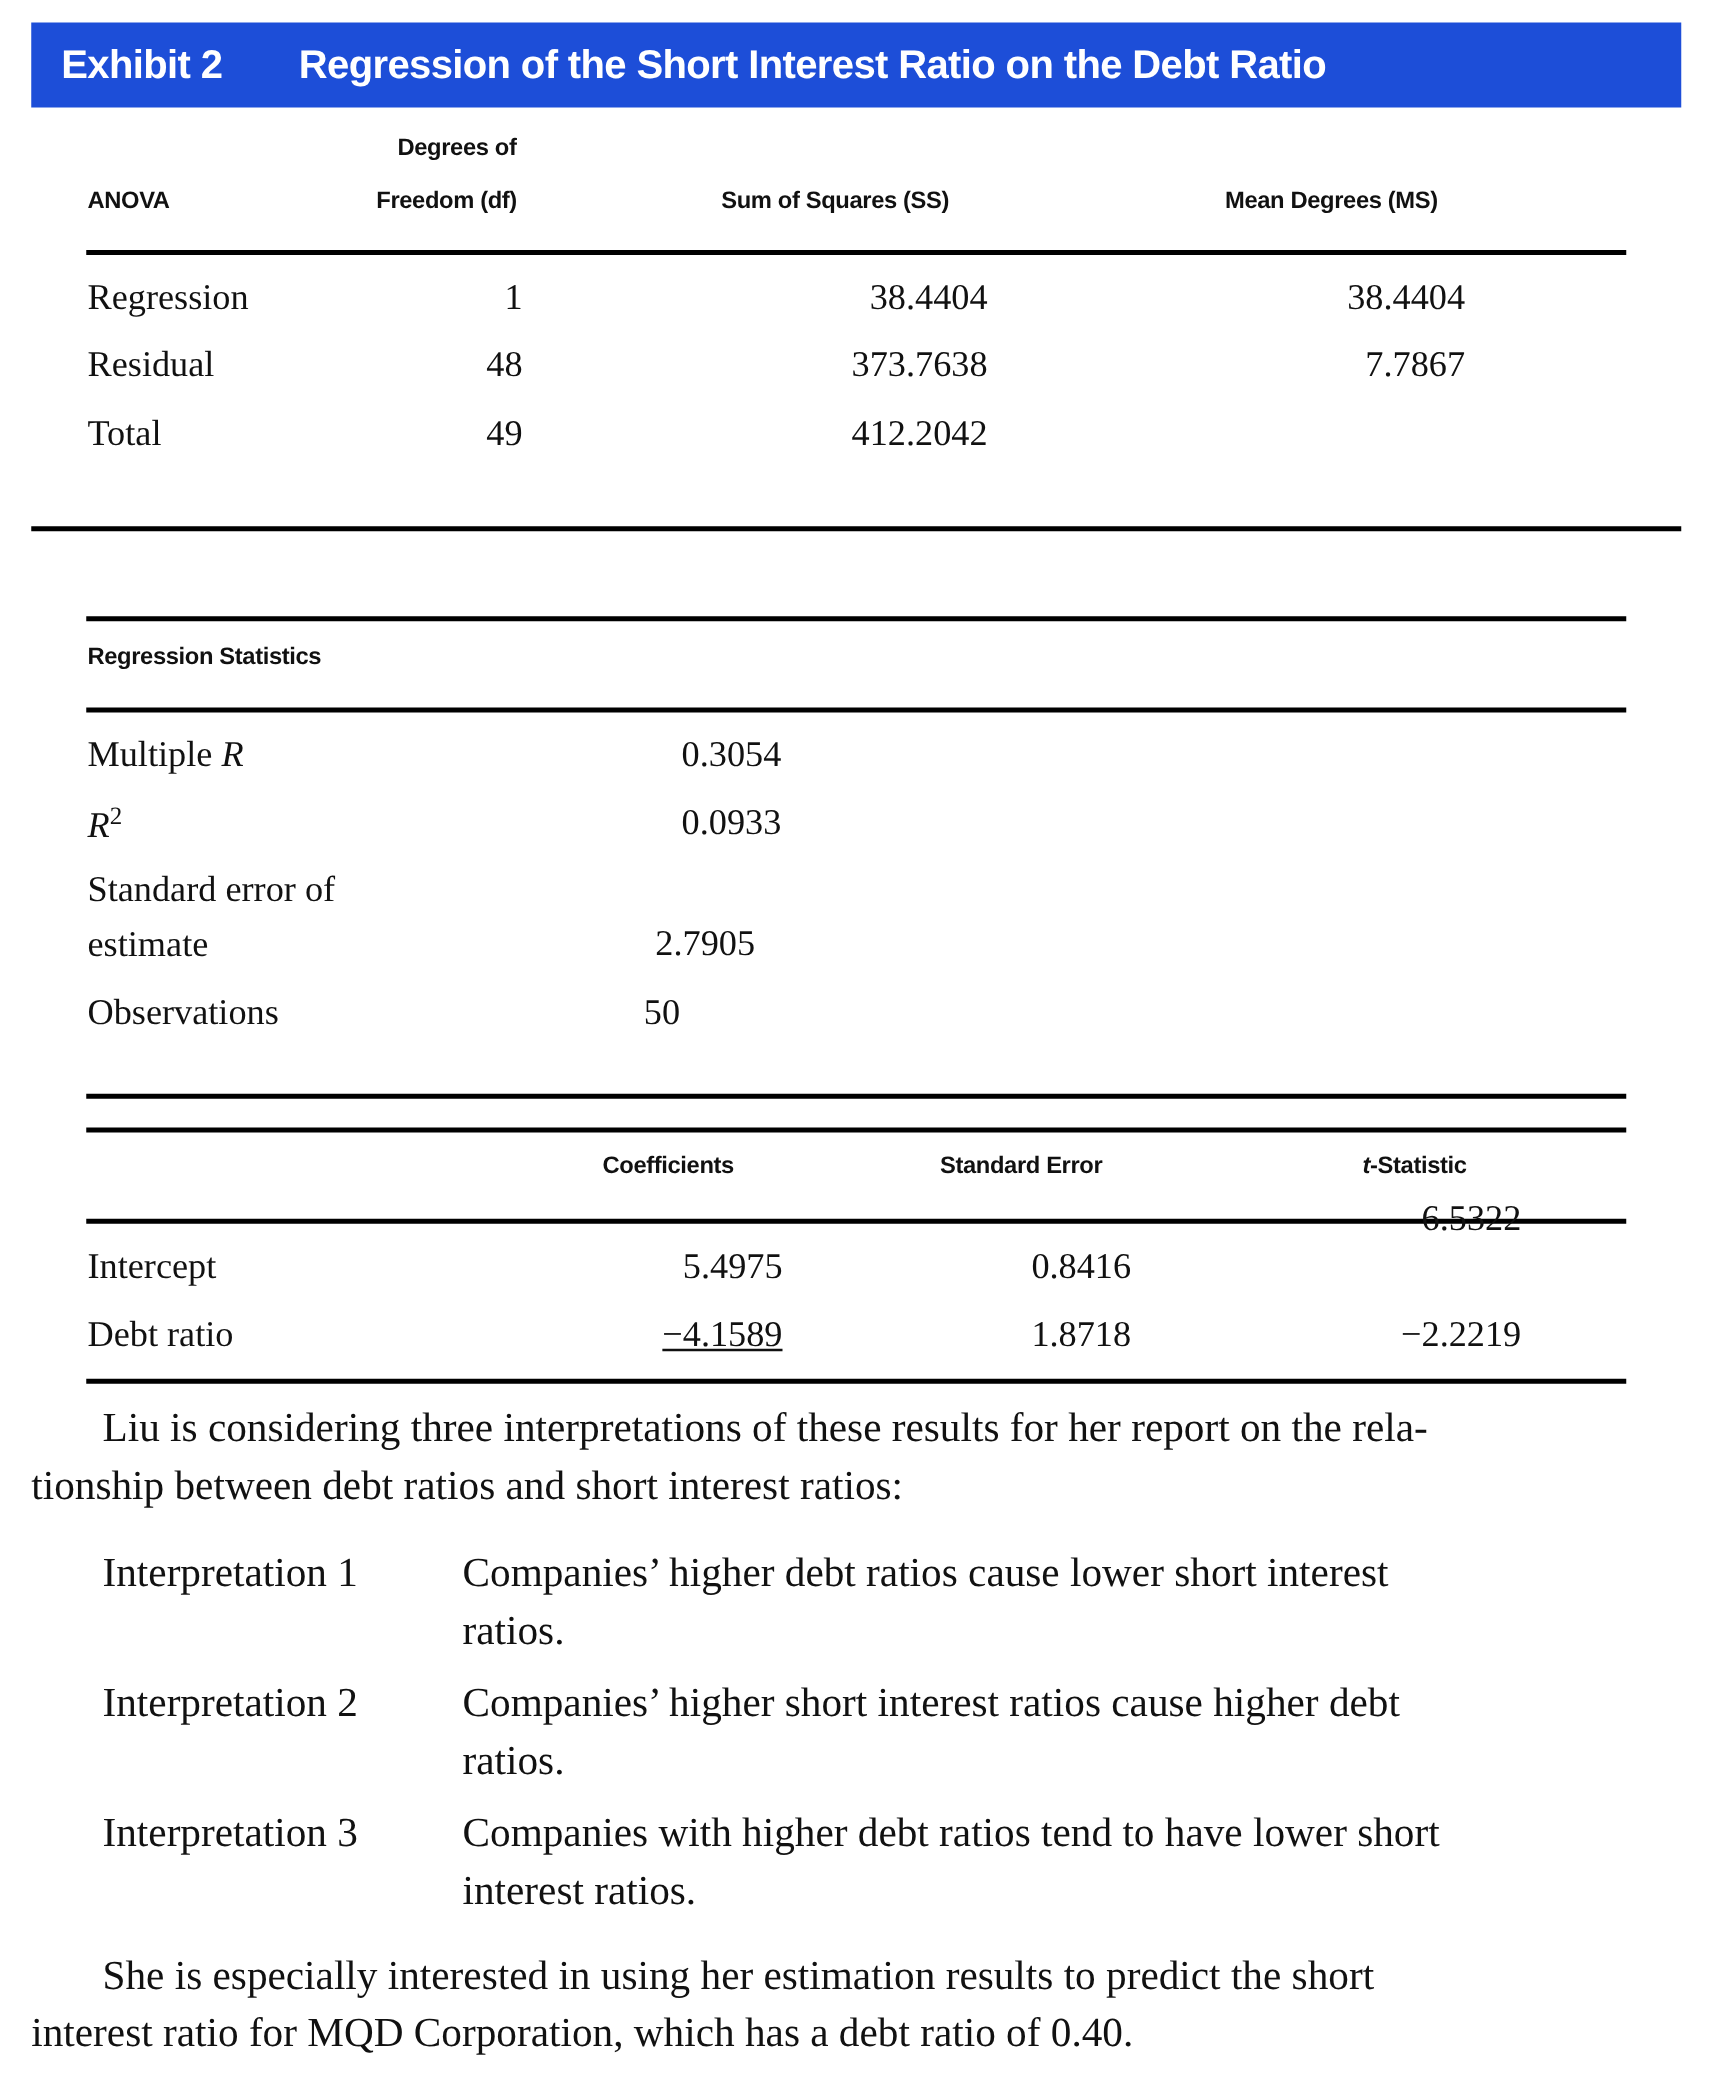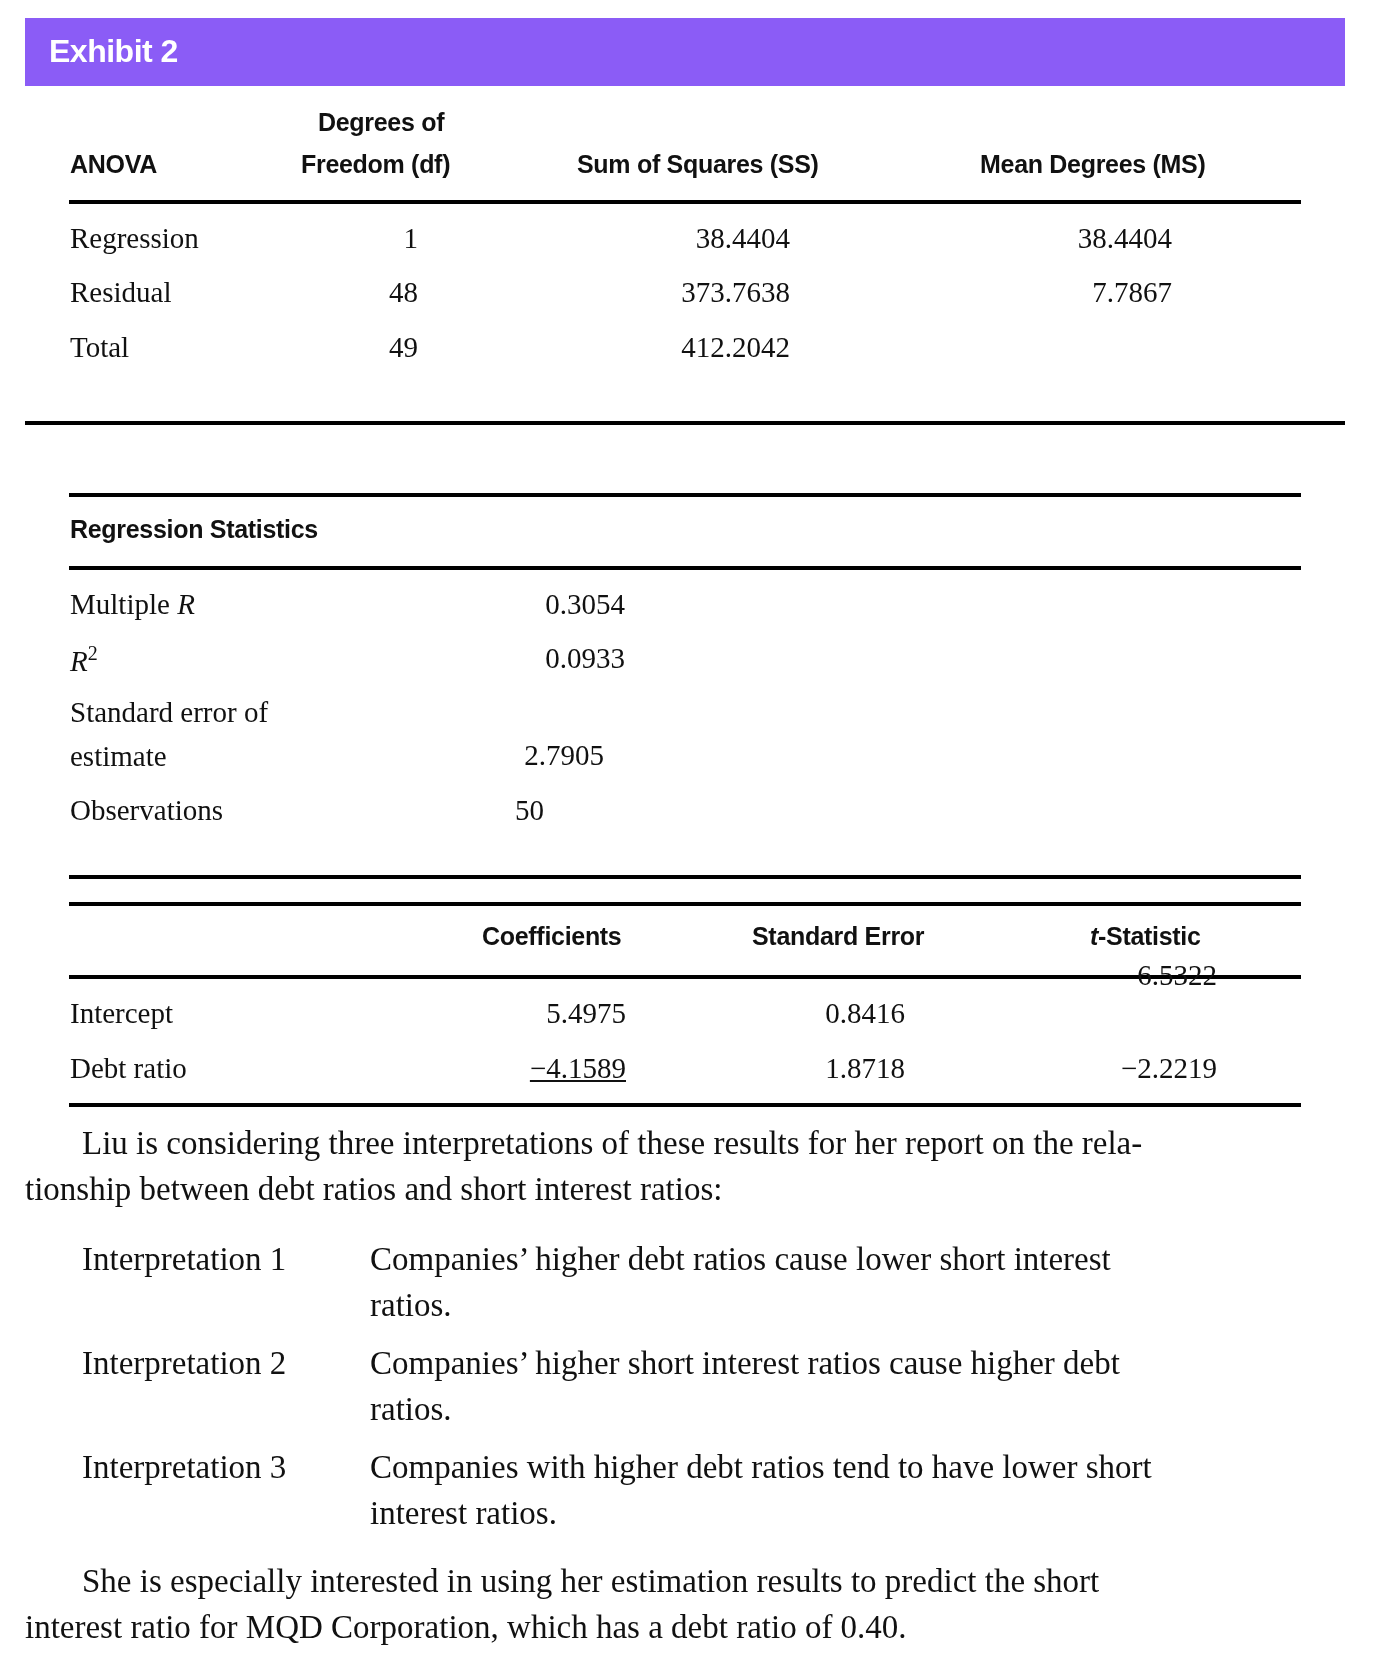--- a/index.html
+++ b/index.html
@@ -1,36 +1,37 @@
 <!DOCTYPE html>
 <html><head>
 <meta charset="utf-8">
 <style>
   html, body { margin: 0; padding: 0; background: #ffffff; }
   body { width: 1378px; height: 1658px; position: relative; overflow: hidden; color: #111; }
   .sans { font-family: "Liberation Sans", "DejaVu Sans", sans-serif; font-weight: bold; }
   .serif { font-family: "Liberation Serif", "DejaVu Serif", serif; }
   .abs { position: absolute; white-space: nowrap; }
 
-  .title-bar { position: absolute; left: 25px; top: 18px; width: 1320px; height: 68px; background: #8b5cf6; }
+  .title-bar { position: absolute; left: 25px; top: 18px; width: 1320px; height: 68px; background: #1d4ed8; }
   .title-bar .exhibit { position: absolute; left: 24px; top: 15px; color: #fff; font-size: 32px; letter-spacing: -0.5px; }
   .title-bar .title { position: absolute; left: 214px; top: 15px; color: #fff; font-size: 32px; letter-spacing: -0.5px; }
 
   .rule { position: absolute; background: #000; }
-  .hdr { font-size: 25px; letter-spacing: -0.3px; }
+  .hdr { font-size: 19px; letter-spacing: -0.3px; }
   .cell { font-size: 29px; }
   .num-r { text-align: right; }
   .num-c { text-align: center; }
   .para { font-size: 33px; line-height: 46px; }
 </style>
 </head>
 <body>
 
 <div class="title-bar">
   <span class="exhibit sans">Exhibit 2</span>
+  <span class="title sans">Regression of the Short Interest Ratio on the Debt Ratio</span>
 </div>
 
 <div>
   <span class="abs sans hdr" style="left:70px; top:150px;">ANOVA</span>
   <span class="abs sans hdr" style="left:318px; top:108px;">Degrees of</span>
   <span class="abs sans hdr" style="left:301px; top:150px;">Freedom (df)</span>
   <span class="abs sans hdr" style="left:577px; top:150px;">Sum of Squares (SS)</span>
   <span class="abs sans hdr" style="left:980px; top:150px;">Mean Degrees (MS)</span>
 
   <div class="rule" style="left:69px; top:200px; width:1232px; height:4px;"></div>

